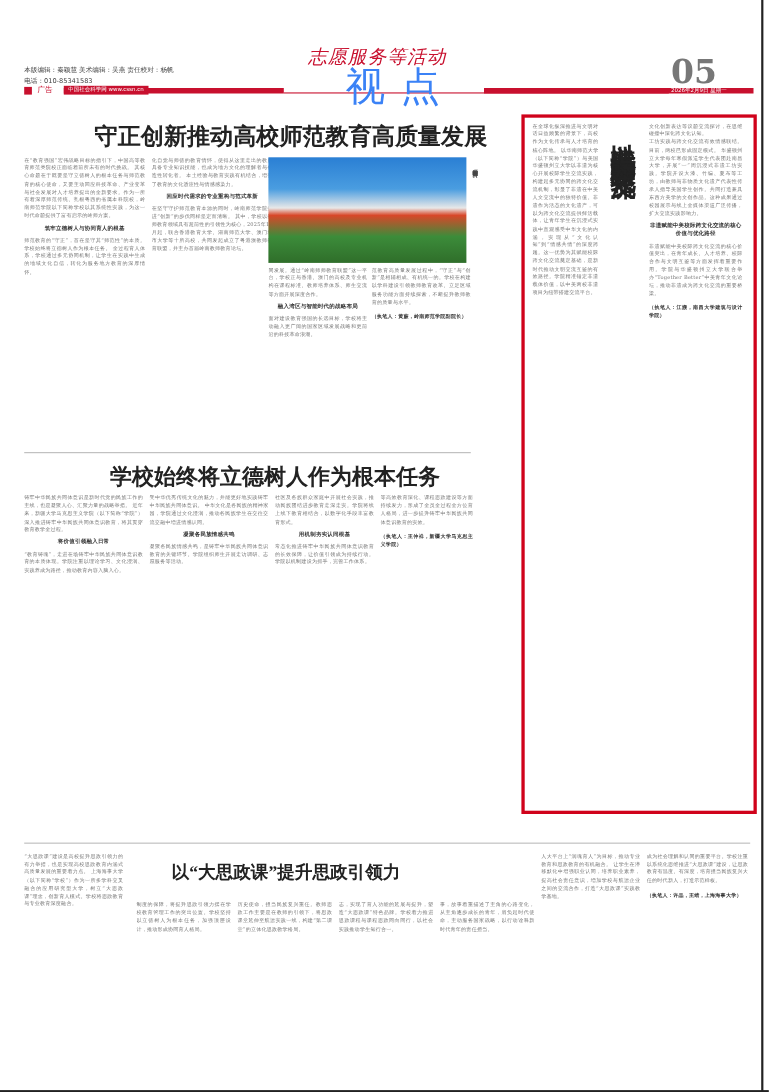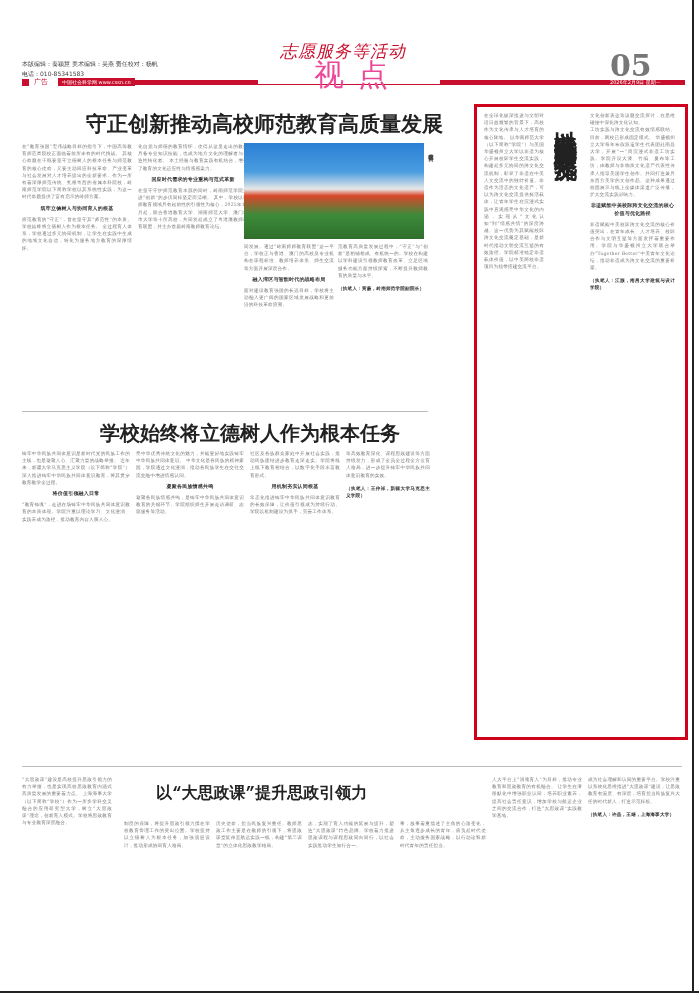--- a/index.html
+++ b/index.html
@@ -7,27 +7,27 @@
   .abs{position:absolute;}
   
   .mast-info{left:22px;top:59px;font-size:6px;line-height:10px;color:#444;font-family:"DejaVu Sans",sans-serif;}
   .ad-bar{left:22px;top:77px;height:10px;display:flex;align-items:center;font-size:7px;font-family:"DejaVu Sans",sans-serif;}
   .ad-sq{width:7px;height:7px;background:#c8102e;margin-right:5px;}
   .ad-label{color:#c8102e;margin-right:20px;}
   .redline{top:80px;height:5px;background:#c8102e;}
   .redline-thin{top:84px;height:1px;background:#c8102e;}
   .ad-url{left:58px;top:78px;height:8px;background:#c8102e;color:#fff;font-size:5px;line-height:8px;padding:0 4px;font-family:"DejaVu Sans",sans-serif;}
   .paper-name{left:280px;top:40px;font-size:17px;color:#c8102e;font-style:italic;font-family:"DejaVu Serif",serif;letter-spacing:1px;}
-  .section-name{left:314px;top:55px;font-size:30px;color:#ec4899;font-family:"DejaVu Serif",serif;letter-spacing:14px;}
+  .section-name{left:314px;top:55px;font-size:36px;color:#3b82f6;font-family:"DejaVu Serif",serif;letter-spacing:14px;}
   .page-no{left:610px;top:48px;font-size:30px;color:#777;font-weight:bold;font-family:"DejaVu Serif",serif;}
   .page-date{left:610px;top:79px;font-size:5px;color:#fff;font-family:"DejaVu Sans",sans-serif;}
   .right-rule{right:5px;top:0;width:2px;height:993px;background:#222;}
   .bottom-rule{left:0;bottom:0;width:699px;height:2px;background:#222;}
   
-  .h1{font-family:Liberation Mono, monospace;font-weight:bold;color:#222;white-space:nowrap;}
+  .h1{font-family:Liberation Serif, serif;font-weight:bold;color:#222;white-space:nowrap;}
   .sep{height:1px;background:#bbb;}
   
   .col{font-size:4.6px;line-height:7.2px;color:#777;text-align:justify;overflow:hidden;letter-spacing:0.2px;}
   .subhead{font-size:5px;font-weight:bold;color:#333;text-align:center;margin:4px 0;}
   .byline{font-size:4.6px;font-weight:bold;color:#333;}
   .photo{background:linear-gradient(180deg,#2a7fd4 0%,#4a9de0 30%,#e8e8e8 48%,#d9472a 55%,#3c8c3a 75%,#2f6e2a 100%);}
   .photo-cap{font-size:5px;color:#444;writing-mode:vertical-rl;}
   .boxed{border:3px solid #d0021b;}
   .v-title{font-family:"DejaVu Sans",sans-serif;font-weight:bold;font-size:23px;line-height:28px;color:#222;writing-mode:vertical-rl;text-orientation:upright;letter-spacing:2px;}
 </style>

